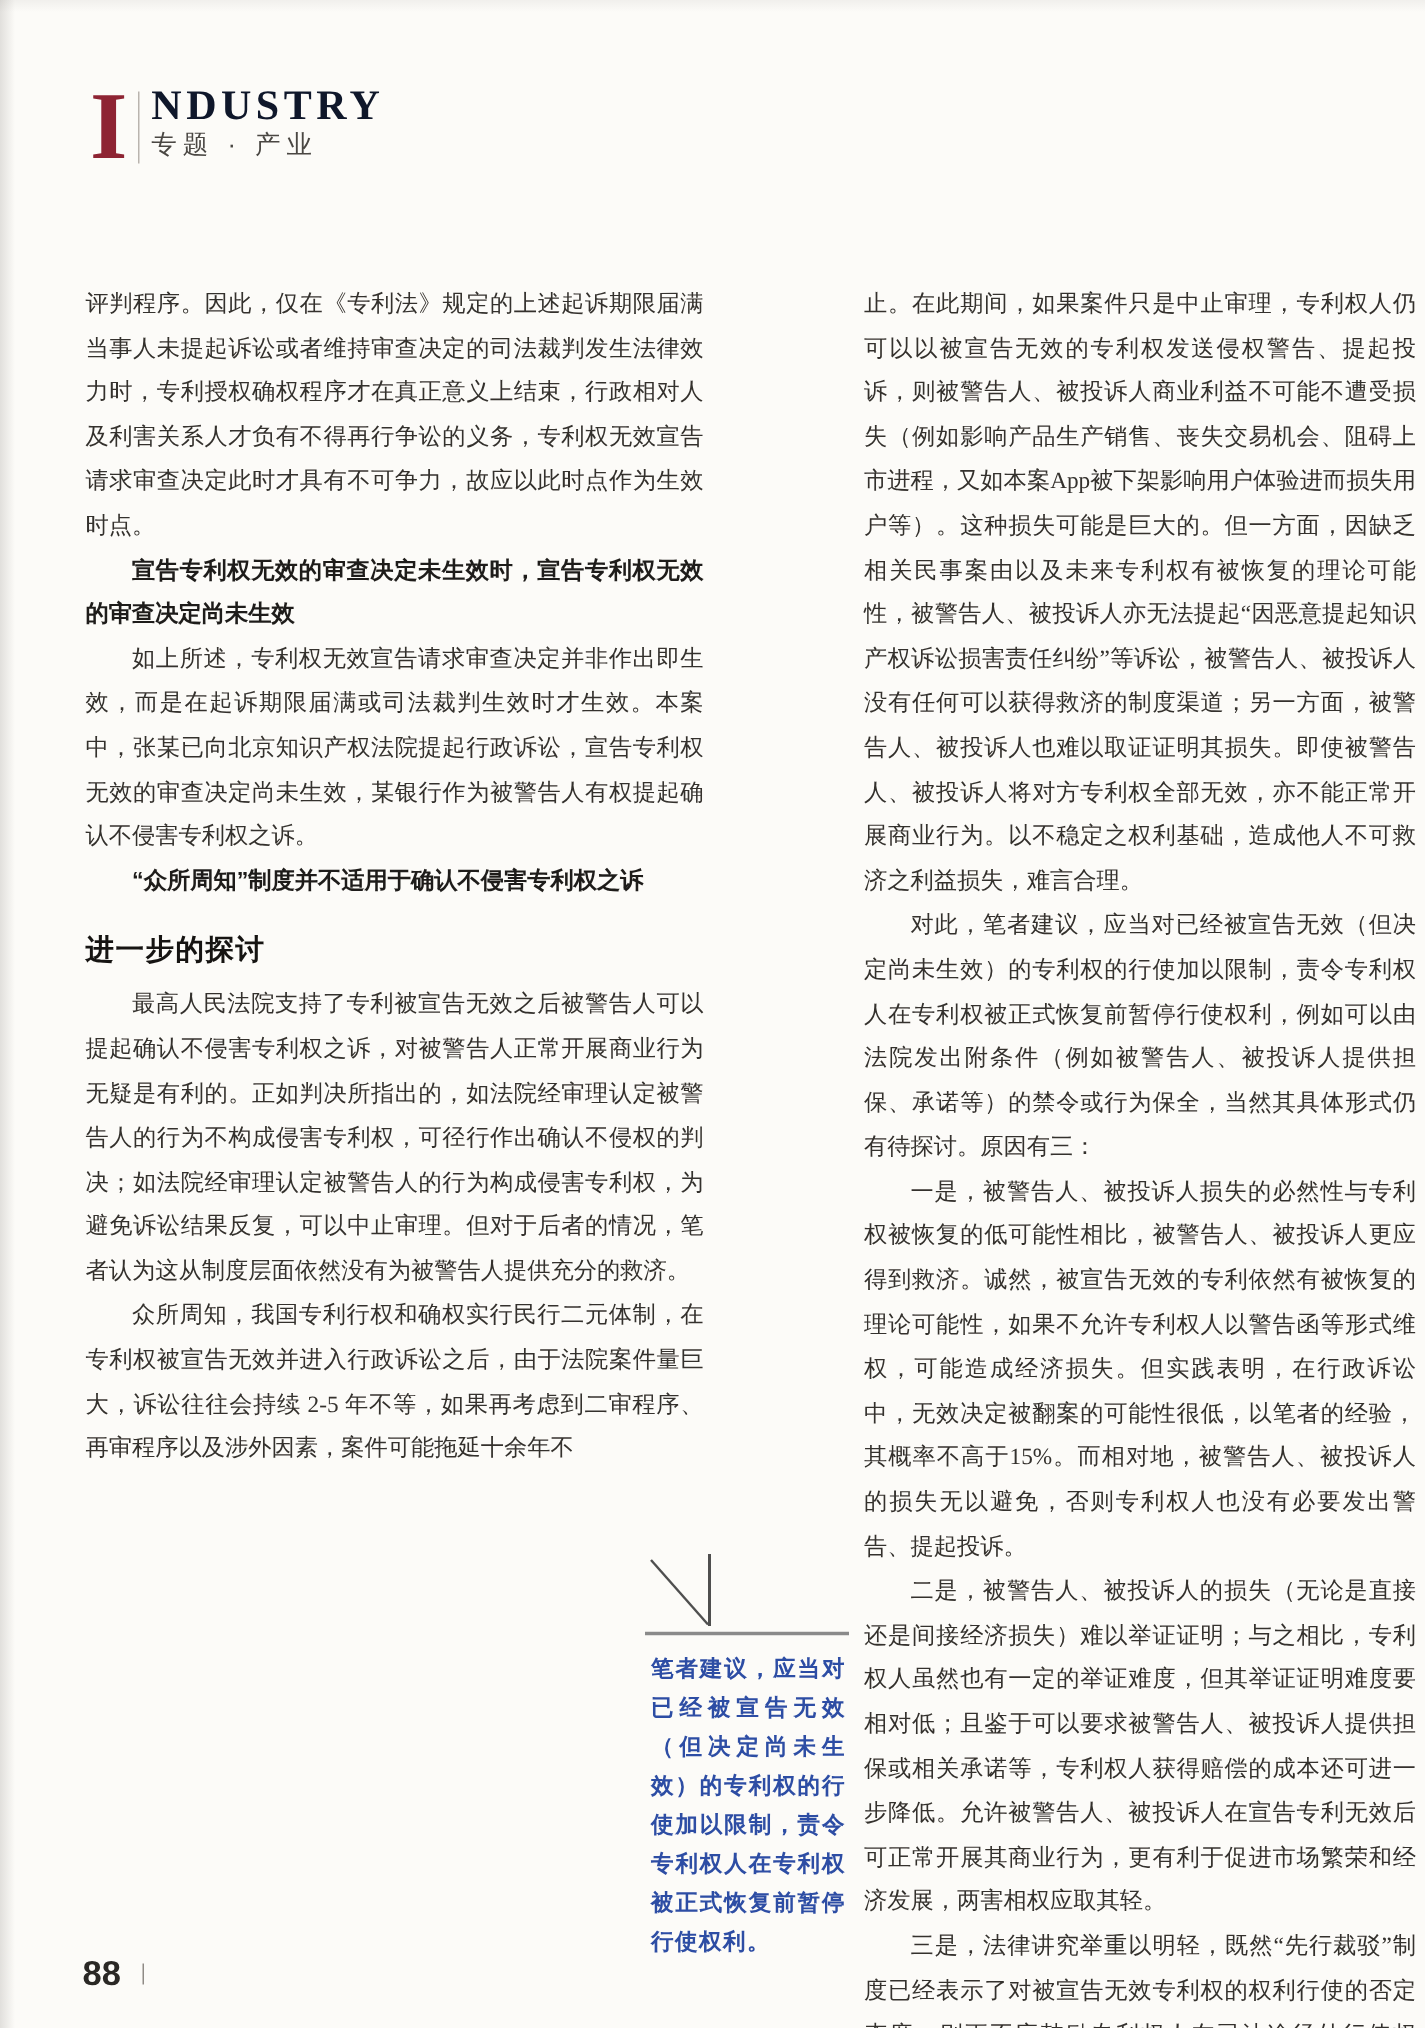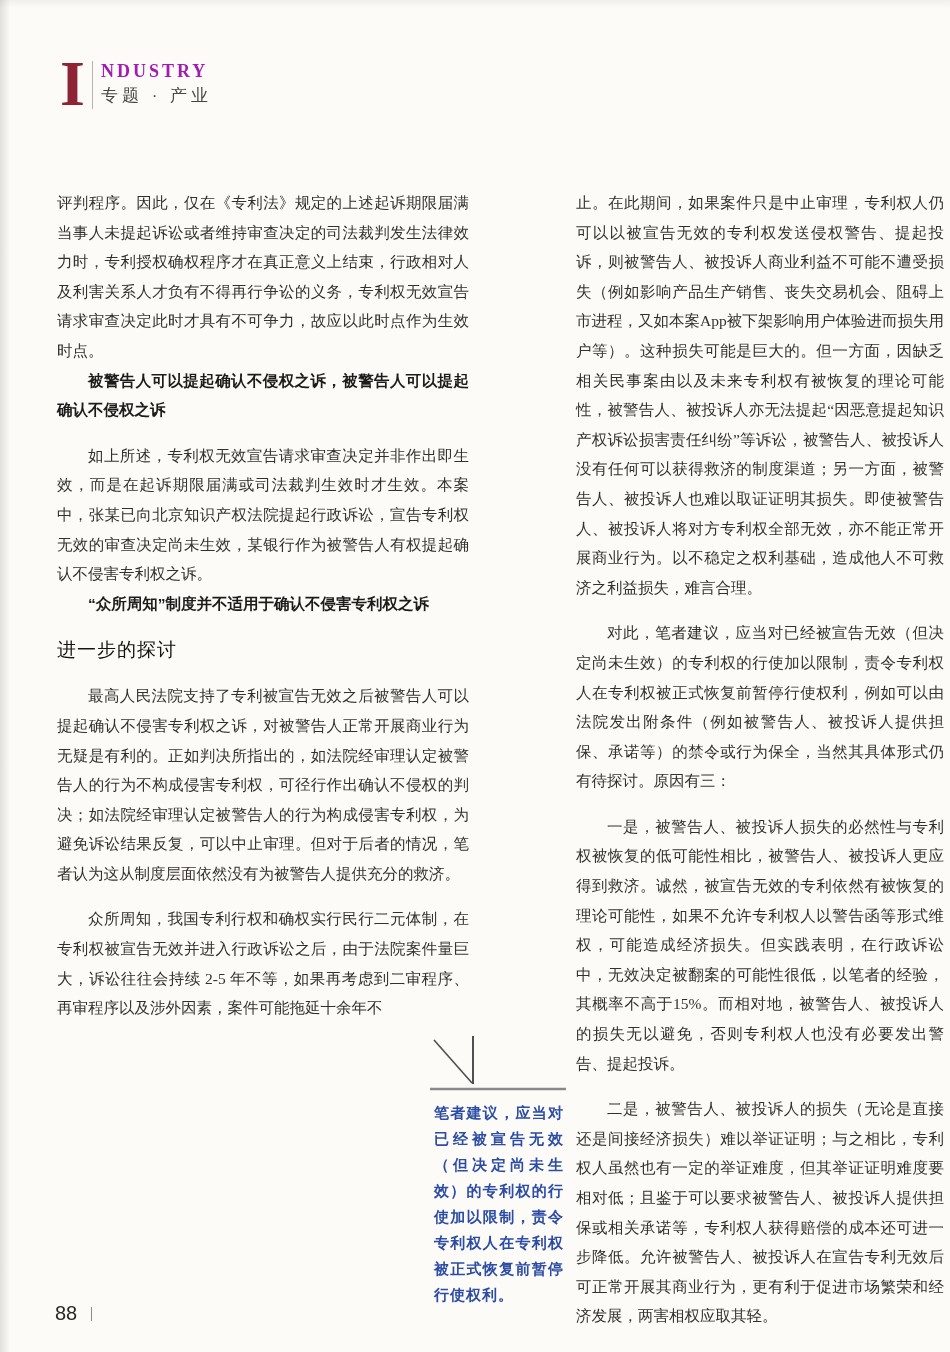--- a/index.html
+++ b/index.html
@@ -28,80 +28,80 @@
   .header{position:absolute;left:60px;top:56px;display:flex;align-items:flex-start;}
   .big-i{
     font-family:"Liberation Serif","DejaVu Serif",serif;
     font-size:64px;line-height:56px;font-weight:bold;
     color:#8e2433;letter-spacing:0;
   }
   .header-divider{width:1px;height:48px;background:#b9b4ae;margin:5px 8px 0 7px;}
   .header-text{padding-top:3px;}
   .header-en{
     font-family:"Liberation Serif","DejaVu Serif",serif;
-    font-size:18px;line-height:24px;font-weight:bold;
-    color:#a21caf;letter-spacing:3px;
+    font-size:28px;line-height:24px;font-weight:bold;
+    color:#0f172a;letter-spacing:3px;
   }
   .header-cn{
     font-family:"Liberation Sans","DejaVu Sans",sans-serif;
     font-size:17px;line-height:26px;color:#4a4743;letter-spacing:4px;margin-top:24px;
   }
 
   
   .col{position:absolute;top:188px;text-align:justify;}
   .col-left{left:57px;width:412px;}
   .col-right{left:576px;width:368px;}
   .col p{margin:0;font-size:15.5px;line-height:29.6px;}
-  .col p.indent{text-indent:2em;margin-top:16px;}
+  .col p.indent{text-indent:2em;}
   .sub-heading{
     margin:0;font-size:15.5px;line-height:29.6px;font-weight:bold;
     font-family:"Liberation Sans","DejaVu Sans",sans-serif;
     color:#1e1c1a;text-indent:2em;text-align:justify;
   }
   .section-heading{
-    margin:17px 0 6px 0;font-size:19px;line-height:30px;font-weight:normal;
+    margin:17px 0 6px 0;font-size:19px;line-height:30px;font-weight:bold;
     font-family:"Liberation Sans","DejaVu Sans",sans-serif;
     color:#161412;letter-spacing:1px;
   }
 
   
   .pullquote{position:absolute;left:430px;top:1030px;width:138px;}
   .pq-graphic{display:block;margin:0 0 8px 0;}
   .pq-text{
     margin:4px;font-family:"Liberation Sans","DejaVu Sans",sans-serif;
     font-size:15px;line-height:26px;font-weight:bold;
     color:#2d4da4;text-align:justify;letter-spacing:1px;
   }
 
   
   .footer{position:absolute;left:55px;top:1302px;display:flex;align-items:center;}
   .footer-num{
     font-family:"Liberation Sans","DejaVu Sans",sans-serif;
-    font-size:20px;font-weight:normal;color:#2a2825;
+    font-size:23px;font-weight:bold;color:#2a2825;
   }
   .footer-bar{width:1px;height:14px;background:#8f8b86;margin-left:14px;}
 </style>
 </head>
 <body>
 
 <div class="page">
 
   <div class="header">
     <span class="big-i">I</span>
     <span class="header-divider"></span>
     <span class="header-text">
       <span class="header-en">NDUSTRY</span>
       <br>
       <span class="header-cn">专题 · 产业</span>
     </span>
   </div>
 
   <div class="col col-left">
     <p>评判程序。因此，仅在《专利法》规定的上述起诉期限届满当事人未提起诉讼或者维持审查决定的司法裁判发生法律效力时，专利授权确权程序才在真正意义上结束，行政相对人及利害关系人才负有不得再行争讼的义务，专利权无效宣告请求审查决定此时才具有不可争力，故应以此时点作为生效时点。</p>
-    <h3 class="sub-heading">被警告人可以提起确认不侵权之诉，被警告人可以提起确认不侵权之诉</h3>
+    <h3 class="sub-heading">宣告专利权无效的审查决定未生效时，宣告专利权无效的审查决定尚未生效</h3>
     <p class="indent">如上所述，专利权无效宣告请求审查决定并非作出即生效，而是在起诉期限届满或司法裁判生效时才生效。本案中，张某已向北京知识产权法院提起行政诉讼，宣告专利权无效的审查决定尚未生效，某银行作为被警告人有权提起确认不侵害专利权之诉。</p>
     <h3 class="sub-heading">“众所周知”制度并不适用于确认不侵害专利权之诉</h3>
     <h2 class="section-heading">进一步的探讨</h2>
     <p class="indent">最高人民法院支持了专利被宣告无效之后被警告人可以提起确认不侵害专利权之诉，对被警告人正常开展商业行为无疑是有利的。正如判决所指出的，如法院经审理认定被警告人的行为不构成侵害专利权，可径行作出确认不侵权的判决；如法院经审理认定被警告人的行为构成侵害专利权，为避免诉讼结果反复，可以中止审理。但对于后者的情况，笔者认为这从制度层面依然没有为被警告人提供充分的救济。</p>
     <p class="indent">众所周知，我国专利行权和确权实行民行二元体制，在专利权被宣告无效并进入行政诉讼之后，由于法院案件量巨大，诉讼往往会持续 2-5 年不等，如果再考虑到二审程序、再审程序以及涉外因素，案件可能拖延十余年不</p>
   </div>
 
   <div class="col col-right">
     <p>止。在此期间，如果案件只是中止审理，专利权人仍可以以被宣告无效的专利权发送侵权警告、提起投诉，则被警告人、被投诉人商业利益不可能不遭受损失（例如影响产品生产销售、丧失交易机会、阻碍上市进程，又如本案App被下架影响用户体验进而损失用户等）。这种损失可能是巨大的。但一方面，因缺乏相关民事案由以及未来专利权有被恢复的理论可能性，被警告人、被投诉人亦无法提起“因恶意提起知识产权诉讼损害责任纠纷”等诉讼，被警告人、被投诉人没有任何可以获得救济的制度渠道；另一方面，被警告人、被投诉人也难以取证证明其损失。即使被警告人、被投诉人将对方专利权全部无效，亦不能正常开展商业行为。以不稳定之权利基础，造成他人不可救济之利益损失，难言合理。</p>
     <p class="indent">对此，笔者建议，应当对已经被宣告无效（但决定尚未生效）的专利权的行使加以限制，责令专利权人在专利权被正式恢复前暂停行使权利，例如可以由法院发出附条件（例如被警告人、被投诉人提供担保、承诺等）的禁令或行为保全，当然其具体形式仍有待探讨。原因有三：</p>

